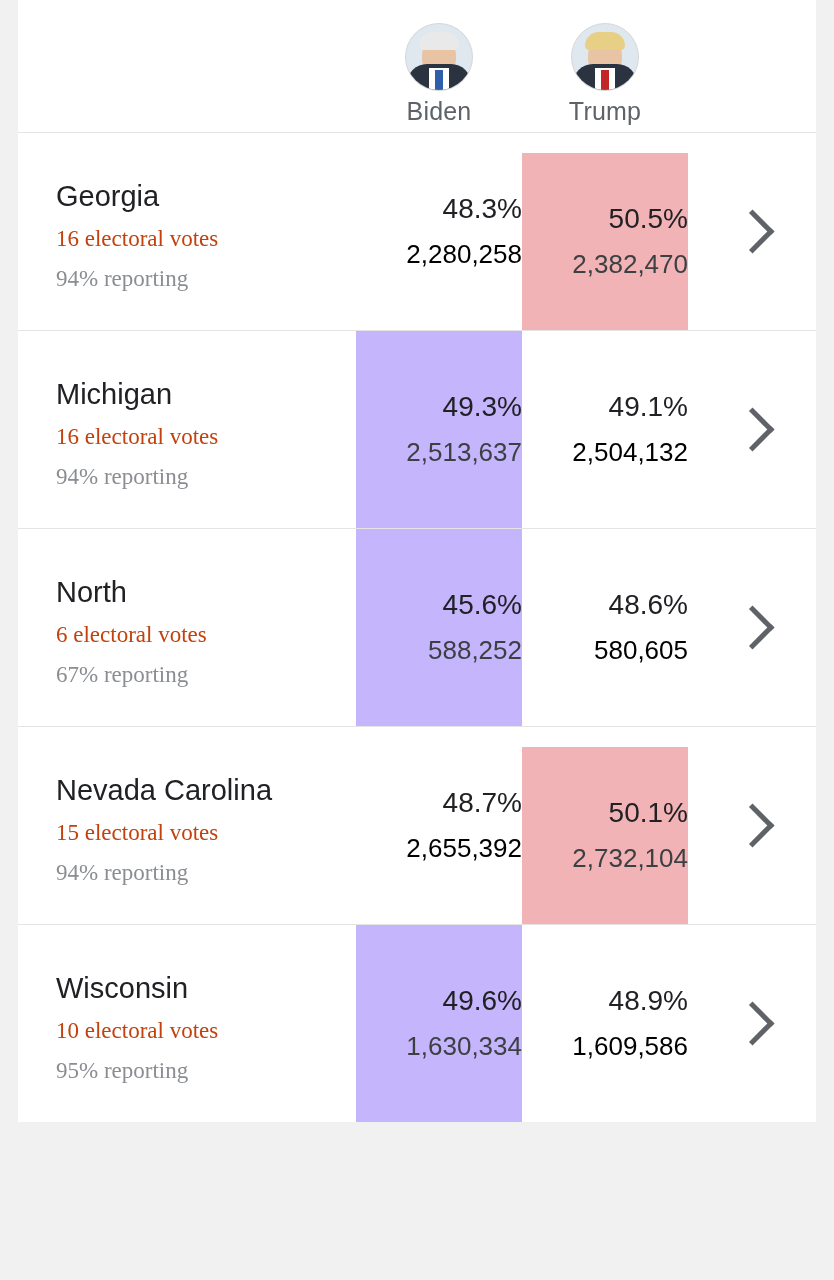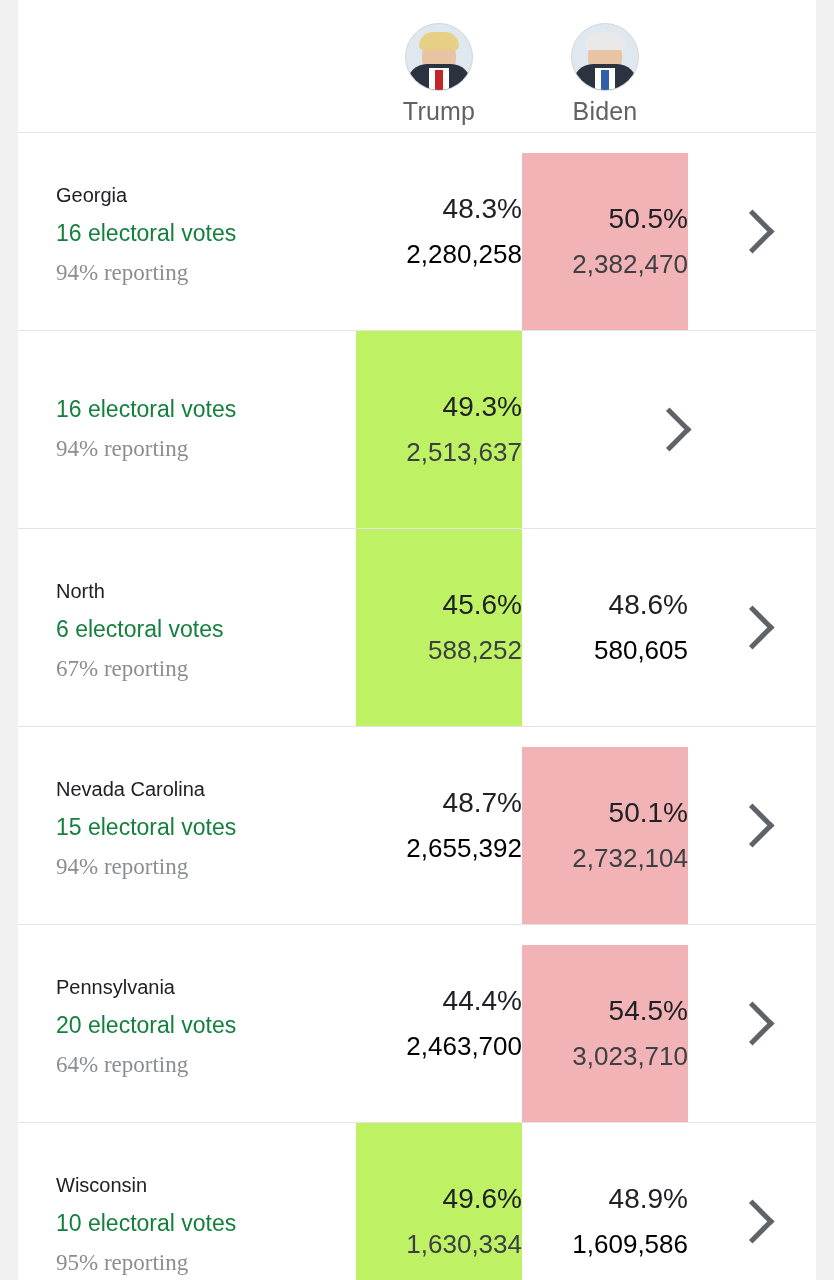--- a/index.html
+++ b/index.html
@@ -84,49 +84,50 @@
   .cell-state {
     width: 338px;
     flex: 0 0 338px;
     padding: 0 0 0 38px;
     display: flex;
     flex-direction: column;
     justify-content: center;
     box-sizing: border-box;
   }
   .state-name {
-    font-size: 20px;
+    font-size: 29px;
     color: #202124;
     line-height: 1.25;
     margin-bottom: 11px;
     margin-top: 8px;
   }
   .state-votes {
     font-size: 23px;
-    color: #15803d;
+    color: #c2410c;
     line-height: 1.25;
     margin-bottom: 11px;
+    font-family: Liberation Serif, serif;
   }
   .state-reporting {
     font-size: 23px;
     color: #8a8d91;
     line-height: 1.25;
     font-family: Liberation Serif, serif;
   }
 
   .cell-cand {
     width: 166px;
     flex: 0 0 166px;
     display: flex;
     flex-direction: column;
     align-items: flex-end;
     justify-content: center;
     box-sizing: border-box;
   }
-  .cell-cand.lead-blue { background: #bef264; }
+  .cell-cand.lead-blue { background: #c4b5fd; }
   .cell-cand.lead-red  { background: #f2b3b6; margin-top: 20px; }
 
   .pct {
     font-size: 28px;
     color: #202124;
     line-height: 1.3;
     margin-bottom: 10px;
   }
   .votes {
     font-size: 26px;
@@ -182,49 +183,49 @@
   .face.trump .tie { background: #c32626; }
 </style>
 </head>
 <body>
 
 <div class="page">
   <div class="board">
 
     <div class="header-row">
       <div class="hdr-state"></div>
+
+      <div class="hdr-cand">
+        <div class="avatar">
+          <div class="face biden">
+            <div class="sky"></div>
+            <div class="head"></div>
+            <div class="hair"></div>
+            <div class="body"></div>
+            <div class="shirt"></div>
+            <div class="tie"></div>
+          </div>
+        </div>
+        <div class="cand-name">Biden</div>
+      </div>
 
       <div class="hdr-cand">
         <div class="avatar">
           <div class="face trump">
             <div class="sky"></div>
             <div class="head"></div>
             <div class="hair"></div>
             <div class="body"></div>
             <div class="shirt"></div>
             <div class="tie"></div>
           </div>
         </div>
         <div class="cand-name">Trump</div>
       </div>
 
-      <div class="hdr-cand">
-        <div class="avatar">
-          <div class="face biden">
-            <div class="sky"></div>
-            <div class="head"></div>
-            <div class="hair"></div>
-            <div class="body"></div>
-            <div class="shirt"></div>
-            <div class="tie"></div>
-          </div>
-        </div>
-        <div class="cand-name">Biden</div>
-      </div>
-
       <div class="hdr-arrow"></div>
     </div>
 
     <div id="rows-container">
         <div class="row">
           <div class="cell-state">
             <div class="state-name">Georgia</div>
             <div class="state-votes">16 electoral votes</div>
             <div class="state-reporting">94% reporting</div>
           </div>
@@ -235,27 +236,32 @@
           <div class="cell-cand lead-red">
             <div class="pct">50.5%</div>
             <div class="votes">2,382,470</div>
           </div>
           <div class="cell-arrow">
             <span class="chev"></span>
           </div>
         </div>
         <div class="row">
           <div class="cell-state">
+            <div class="state-name">Michigan</div>
             <div class="state-votes">16 electoral votes</div>
             <div class="state-reporting">94% reporting</div>
           </div>
           <div class="cell-cand lead-blue">
             <div class="pct">49.3%</div>
             <div class="votes">2,513,637</div>
           </div>
+          <div class="cell-cand">
+            <div class="pct">49.1%</div>
+            <div class="votes">2,504,132</div>
+          </div>
           <div class="cell-arrow">
             <span class="chev"></span>
           </div>
         </div>
         <div class="row">
           <div class="cell-state">
             <div class="state-name">North</div>
             <div class="state-votes">6 electoral votes</div>
             <div class="state-reporting">67% reporting</div>
           </div>
@@ -284,38 +290,20 @@
           <div class="cell-cand lead-red">
             <div class="pct">50.1%</div>
             <div class="votes">2,732,104</div>
           </div>
           <div class="cell-arrow">
             <span class="chev"></span>
           </div>
         </div>
         <div class="row">
           <div class="cell-state">
-            <div class="state-name">Pennsylvania</div>
-            <div class="state-votes">20 electoral votes</div>
-            <div class="state-reporting">64% reporting</div>
-          </div>
-          <div class="cell-cand">
-            <div class="pct">44.4%</div>
-            <div class="votes">2,463,700</div>
-          </div>
-          <div class="cell-cand lead-red">
-            <div class="pct">54.5%</div>
-            <div class="votes">3,023,710</div>
-          </div>
-          <div class="cell-arrow">
-            <span class="chev"></span>
-          </div>
-        </div>
-        <div class="row">
-          <div class="cell-state">
             <div class="state-name">Wisconsin</div>
             <div class="state-votes">10 electoral votes</div>
             <div class="state-reporting">95% reporting</div>
           </div>
           <div class="cell-cand lead-blue">
             <div class="pct">49.6%</div>
             <div class="votes">1,630,334</div>
           </div>
           <div class="cell-cand">
             <div class="pct">48.9%</div>

